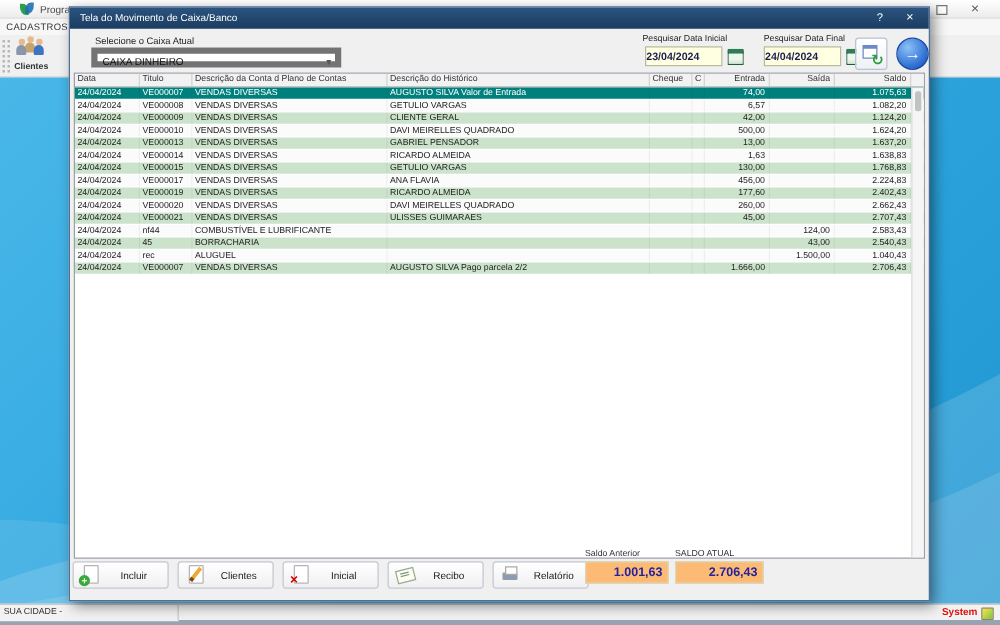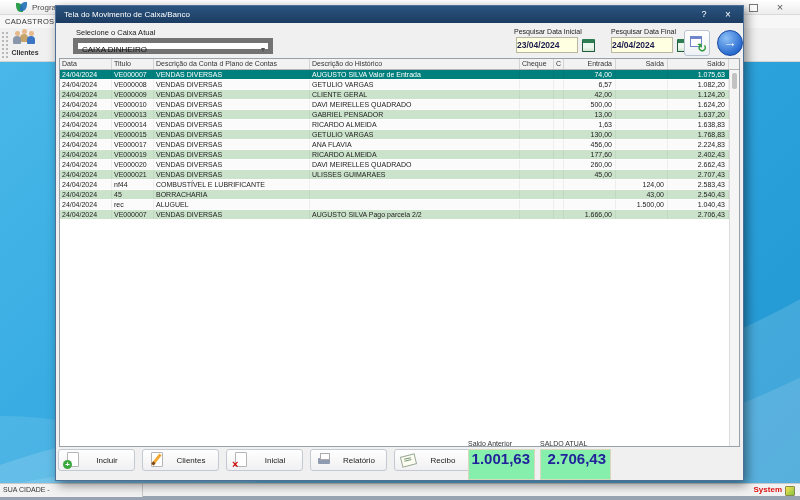--- a/index.html
+++ b/index.html
@@ -113,21 +113,21 @@
     border:1px solid #98a898; transform:rotate(-14deg); }
   .ic-receipt::after { content:''; position:absolute; left:4px; top:6px; width:7px; height:1px; background:#7a9a7a;
     box-shadow:0 2px 0 #7a9a7a; transform:rotate(-14deg); }
   .ic-print::before { content:''; position:absolute; left:2px; top:6px; width:12px; height:6px; background:#8f9bb0; border-radius:1px; }
   .ic-print::after { content:''; position:absolute; left:4px; top:1px; width:8px; height:5px; background:#fff; border:1px solid #aaa; }
 
   .totals { position:absolute; left:412px; top:434px; display:flex; }
   .tot { margin-right:5px; }
   .t0{width:67px}.t1{width:67px}.t2{width:61px}.t3{width:71px}
   .tlabel { font-size:7px; color:#333; white-space:nowrap; margin-bottom:2px; }
-  .tvalue { height:31px; line-height:17px; background:#86efac; border:1px solid #d8d8bc; font-size:15px;
+  .tvalue { height:18px; line-height:17px; background:#fdba74; border:1px solid #d8d8bc; font-size:10px;
     font-weight:bold; text-align:right; padding-right:4px; }
 </style>
 </head>
 <body>
 
 <div id="screen">
 
   <div class="app-window">
     <div class="app-titlebar">
       <span class="app-logo"></span>
@@ -386,26 +386,26 @@
         </div>
         <div class="abtn">
           <span class="aicon ic-edit pagei"></span>
           <span class="albl">Clientes</span>
         </div>
         <div class="abtn">
           <span class="aicon ic-del pagei"></span>
           <span class="albl">Inicial</span>
         </div>
         <div class="abtn">
+          <span class="aicon ic-receipt"></span>
+          <span class="albl">Recibo</span>
+        </div>
+        <div class="abtn">
           <span class="aicon ic-print"></span>
           <span class="albl">Relatório</span>
-        </div>
-        <div class="abtn">
-          <span class="aicon ic-receipt"></span>
-          <span class="albl">Recibo</span>
         </div>
       </div>
     <div class="totals">
         <div class="tot t0">
           <div class="tlabel">Saldo Anterior</div>
           <div class="tvalue" style="color: rgb(34, 34, 154);">1.001,63</div>
         </div>
         <div class="tot t3">
           <div class="tlabel">SALDO ATUAL</div>
           <div class="tvalue" style="color: rgb(34, 34, 154);">2.706,43</div>

